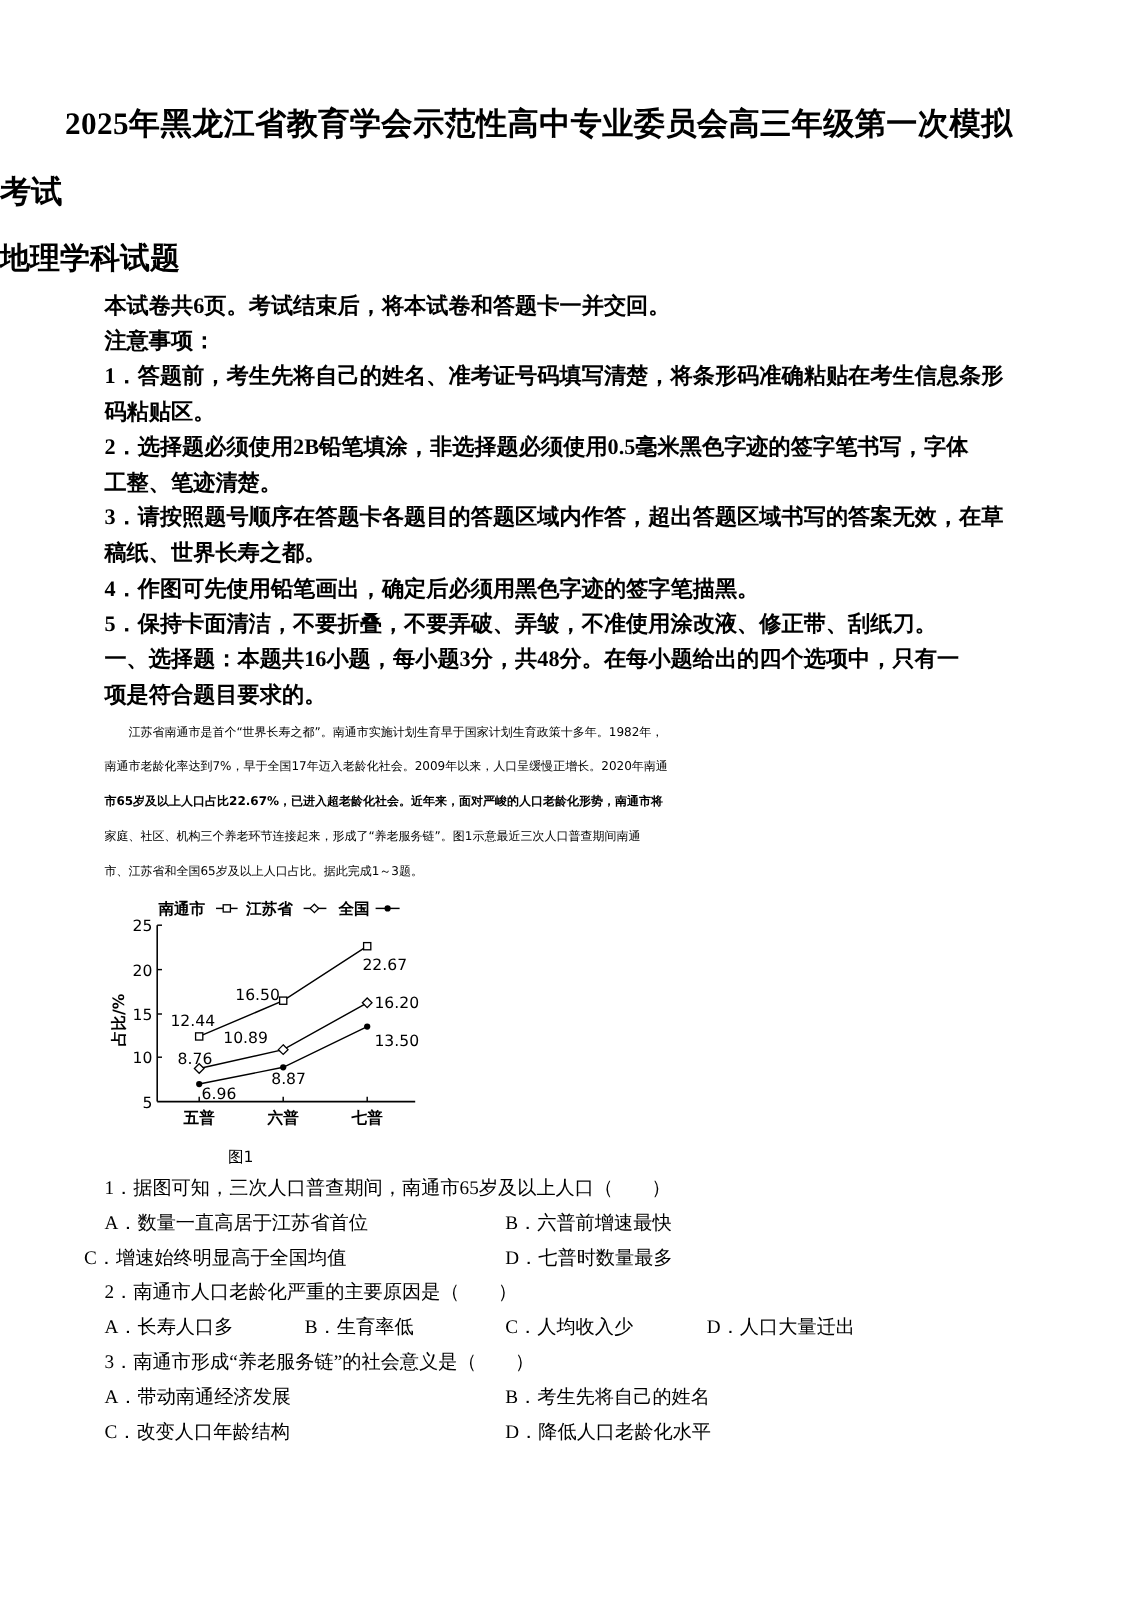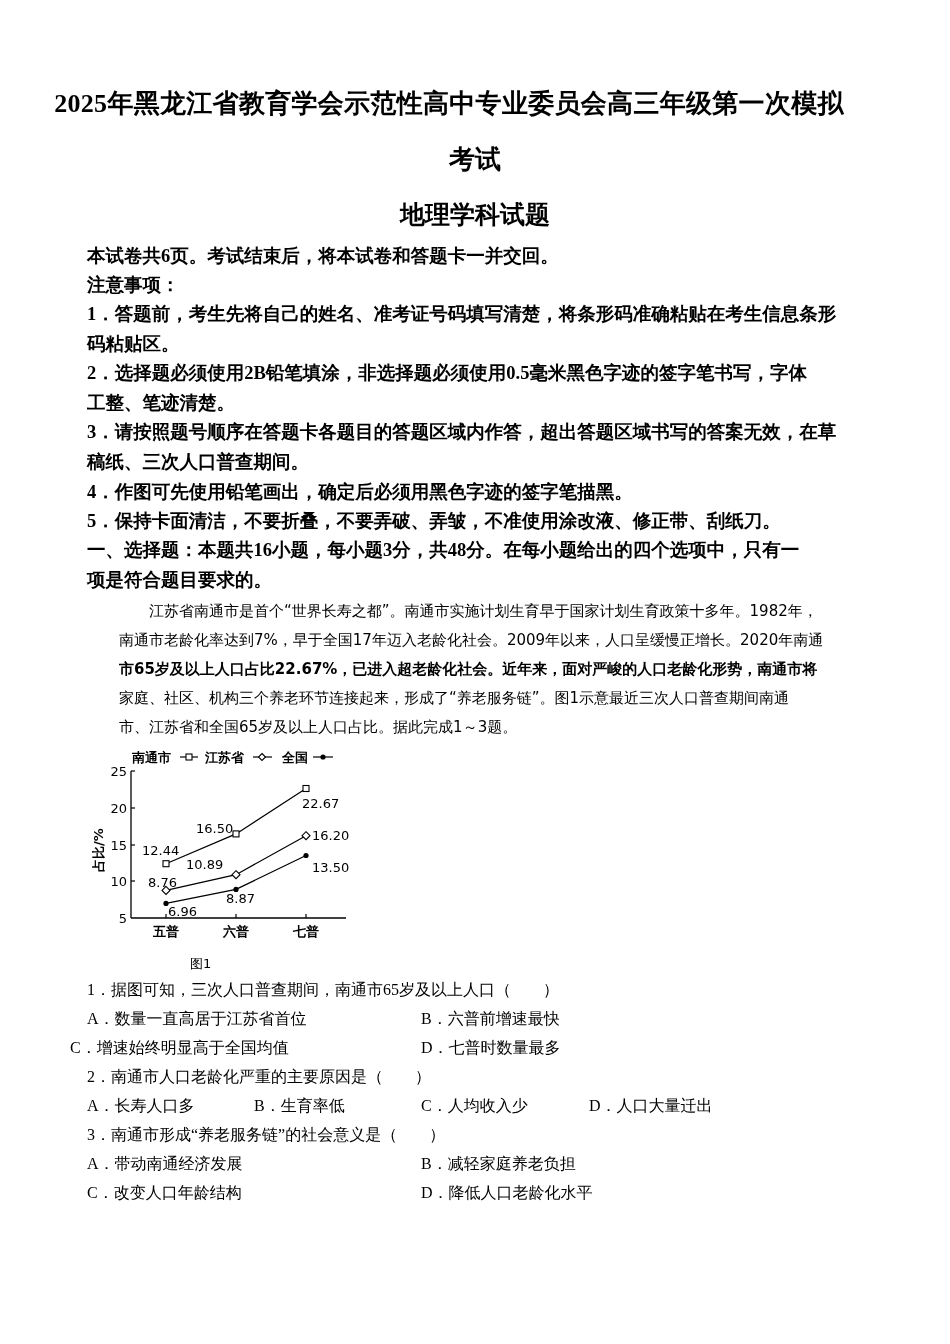--- a/index.html
+++ b/index.html
@@ -1,41 +1,41 @@
 <!DOCTYPE html>
 <html><head>
 <meta charset="utf-8">
 <style>
   html, body { margin: 0; padding: 0; background: #ffffff; }
   body { width: 950px; height: 1344px; position: relative; overflow: hidden; color: #000; }
   .title1 { position: absolute; left: 0; width: 898px; top: 86px; text-align: center; font-family: "Liberation Serif", "DejaVu Serif", serif; font-weight: bold; font-size: 26px; letter-spacing: 0.3px; }
-  .title2 { position: absolute; left: 0; width: 950px; top: 142px; text-align: center; font-family: "Liberation Serif", "DejaVu Serif", serif; font-weight: bold; font-size: 26px; }
-  .title3 { position: absolute; left: 0; width: 950px; top: 198px; text-align: center; font-family: "Liberation Serif", "DejaVu Serif", serif; font-weight: bold; font-size: 25px; }
+  .title2 { position: absolute; left: 0; width: 950px; top: 142px; text-align: left; font-family: "Liberation Serif", "DejaVu Serif", serif; font-weight: bold; font-size: 26px; }
+  .title3 { position: absolute; left: 0; width: 950px; top: 198px; text-align: left; font-family: "Liberation Serif", "DejaVu Serif", serif; font-weight: bold; font-size: 25px; }
   .bold-line { position: absolute; left: 87px; width: 780px; font-family: "Liberation Serif", "DejaVu Serif", serif; font-weight: bold; font-size: 18.5px; line-height: 29px; white-space: nowrap; }
-  .passage { position: absolute; left: 87px; width: 790px; font-family: "DejaVu Sans", sans-serif; font-size: 15px; line-height: 28.5px; white-space: nowrap; margin-left: 32px; }
+  .passage { position: absolute; left: 87px; width: 790px; font-family: "DejaVu Sans", sans-serif; font-size: 10px; line-height: 28.5px; white-space: nowrap; }
   .q { position: absolute; font-family: "Liberation Serif", "DejaVu Serif", serif; font-size: 16px; white-space: nowrap; }
   svg text { font-family: "DejaVu Sans", sans-serif; }
 </style>
 </head>
 <body>
 
 <div>
 
   <div class="title1">2025年黑龙江省教育学会示范性高中专业委员会高三年级第一次模拟</div>
   <div class="title2">考试</div>
   <div class="title3">地理学科试题</div>
 
   <div class="bold-line" style="top:242px;">本试卷共6页。考试结束后，将本试卷和答题卡一并交回。</div>
   <div class="bold-line" style="top:271px;">注意事项：</div>
   <div class="bold-line" style="top:300px;">1．答题前，考生先将自己的姓名、准考证号码填写清楚，将条形码准确粘贴在考生信息条形</div>
   <div class="bold-line" style="top:330px;">码粘贴区。</div>
   <div class="bold-line" style="top:359px;">2．选择题必须使用2B铅笔填涂，非选择题必须使用0.5毫米黑色字迹的签字笔书写，字体</div>
   <div class="bold-line" style="top:389px;">工整、笔迹清楚。</div>
   <div class="bold-line" style="top:418px;">3．请按照题号顺序在答题卡各题目的答题区域内作答，超出答题区域书写的答案无效，在草</div>
-  <div class="bold-line" style="top:448px;">稿纸、三次人口普查期间。</div>
+  <div class="bold-line" style="top:448px;">稿纸、世界长寿之都。</div>
   <div class="bold-line" style="top:478px;">4．作图可先使用铅笔画出，确定后必须用黑色字迹的签字笔描黑。</div>
   <div class="bold-line" style="top:507px;">5．保持卡面清洁，不要折叠，不要弄破、弄皱，不准使用涂改液、修正带、刮纸刀。</div>
   <div class="bold-line" style="top:536px;">一、选择题：本题共16小题，每小题3分，共48分。在每小题给出的四个选项中，只有一</div>
   <div class="bold-line" style="top:566px;">项是符合题目要求的。</div>
 
   <div class="passage" style="top:597px;">　　江苏省南通市是首个“世界长寿之都”。南通市实施计划生育早于国家计划生育政策十多年。1982年，</div>
   <div class="passage" style="top:626px;">南通市老龄化率达到7%，早于全国17年迈入老龄化社会。2009年以来，人口呈缓慢正增长。2020年南通</div>
   <div class="passage" style="top:655px;font-weight:bold;">市65岁及以上人口占比22.67%，已进入超老龄化社会。近年来，面对严峻的人口老龄化形势，南通市将</div>
   <div class="passage" style="top:684px;">家庭、社区、机构三个养老环节连接起来，形成了“养老服务链”。图1示意最近三次人口普查期间南通</div>
   <div class="passage" style="top:713px;">市、江苏省和全国65岁及以上人口占比。据此完成1～3题。</div>
@@ -124,18 +124,18 @@
     <div class="q" style="left:87px; top:1067px;">2．南通市人口老龄化严重的主要原因是（　　）</div>
     <div class="q" style="left:87px; top:1096px;">A．长寿人口多</div>
     <div class="q" style="left:254px; top:1096px;">B．生育率低</div>
     <div class="q" style="left:421px; top:1096px;">C．人均收入少</div>
     <div class="q" style="left:589px; top:1096px;">D．人口大量迁出</div>
   </div>
 
   <div>
     <div class="q" style="left:87px; top:1125px;">3．南通市形成“养老服务链”的社会意义是（　　）</div>
     <div class="q" style="left:87px; top:1154px;">A．带动南通经济发展</div>
-    <div class="q" style="left:421px; top:1154px;">B．减轻家庭养老负担</div>
+    <div class="q" style="left:421px; top:1154px;">B．考生先将自己的姓名</div>
     <div class="q" style="left:87px; top:1183px;">C．改变人口年龄结构</div>
     <div class="q" style="left:421px; top:1183px;">D．降低人口老龄化水平</div>
   </div>
 
 </div>
 
 </body></html>

